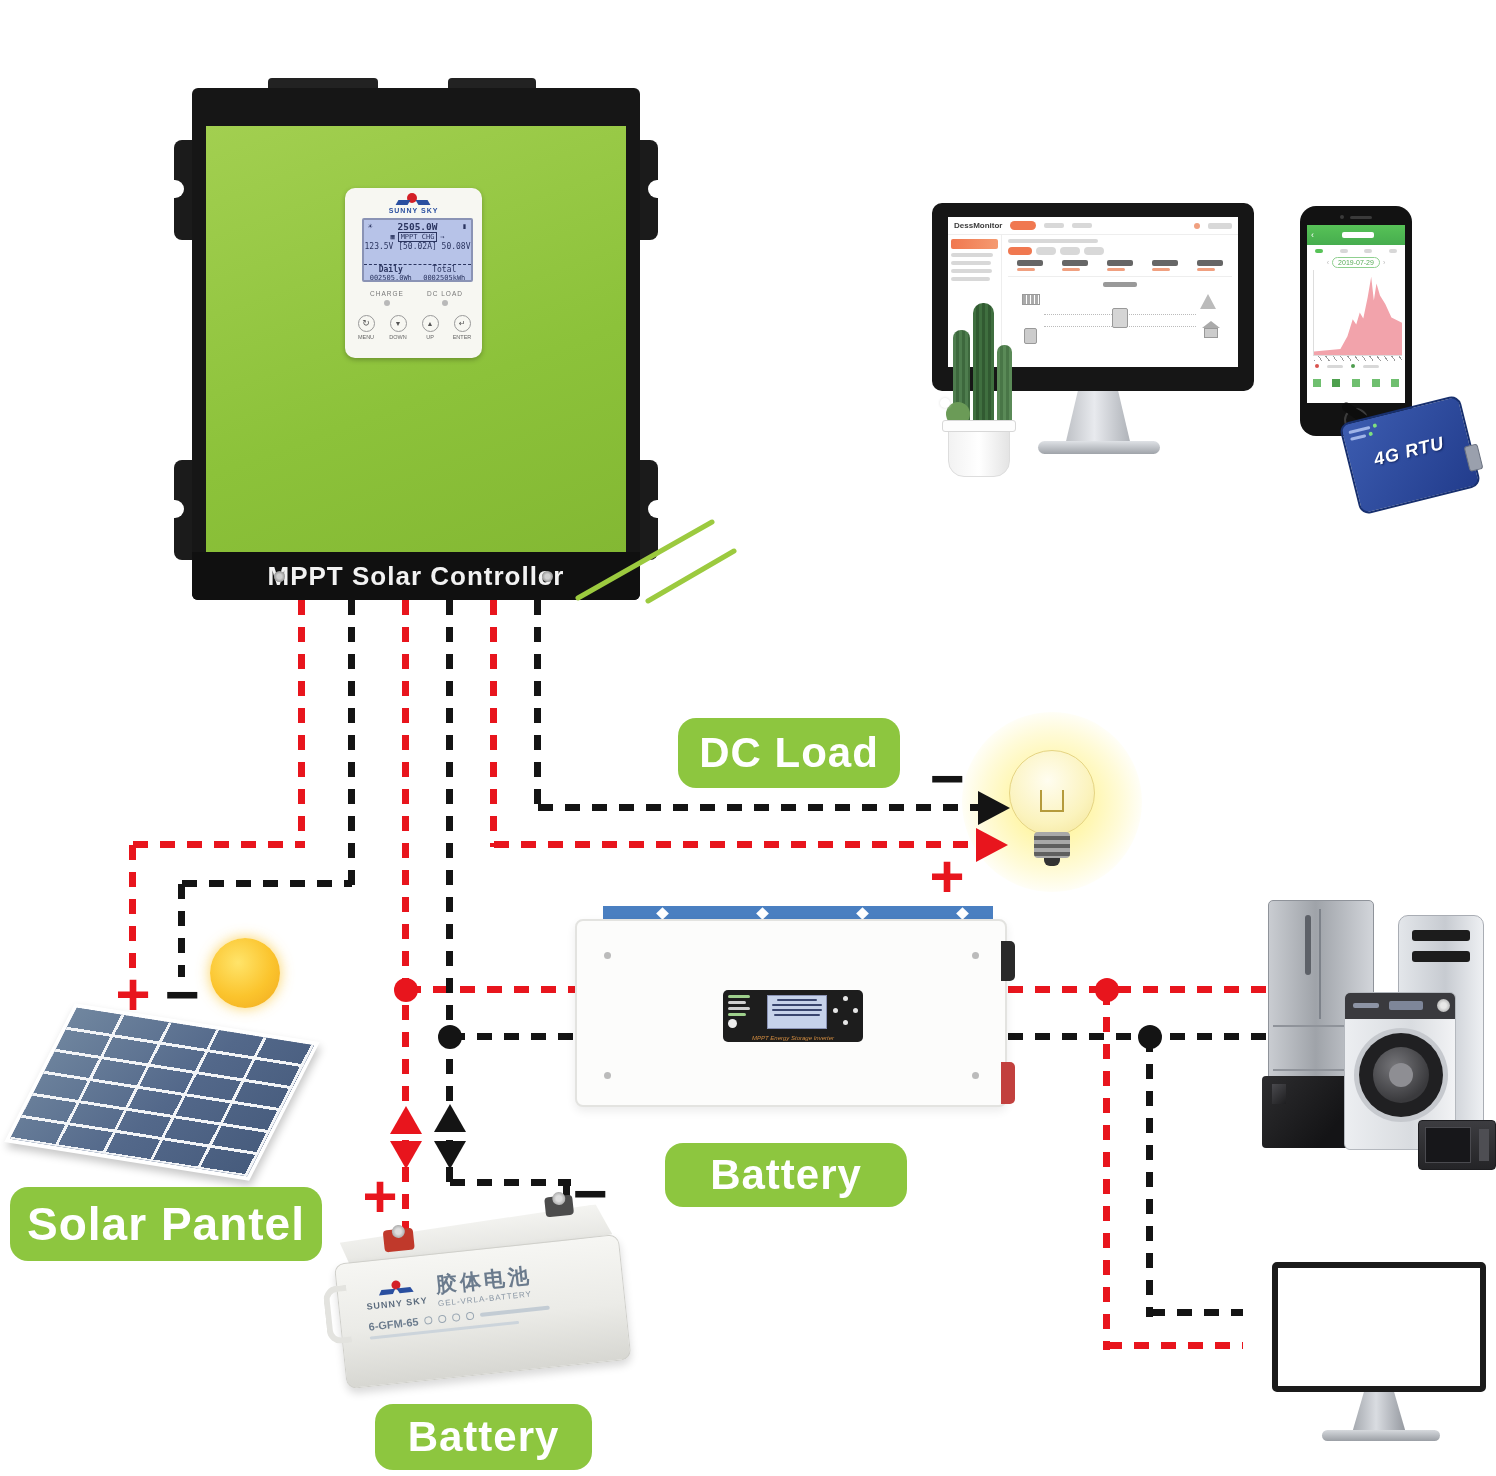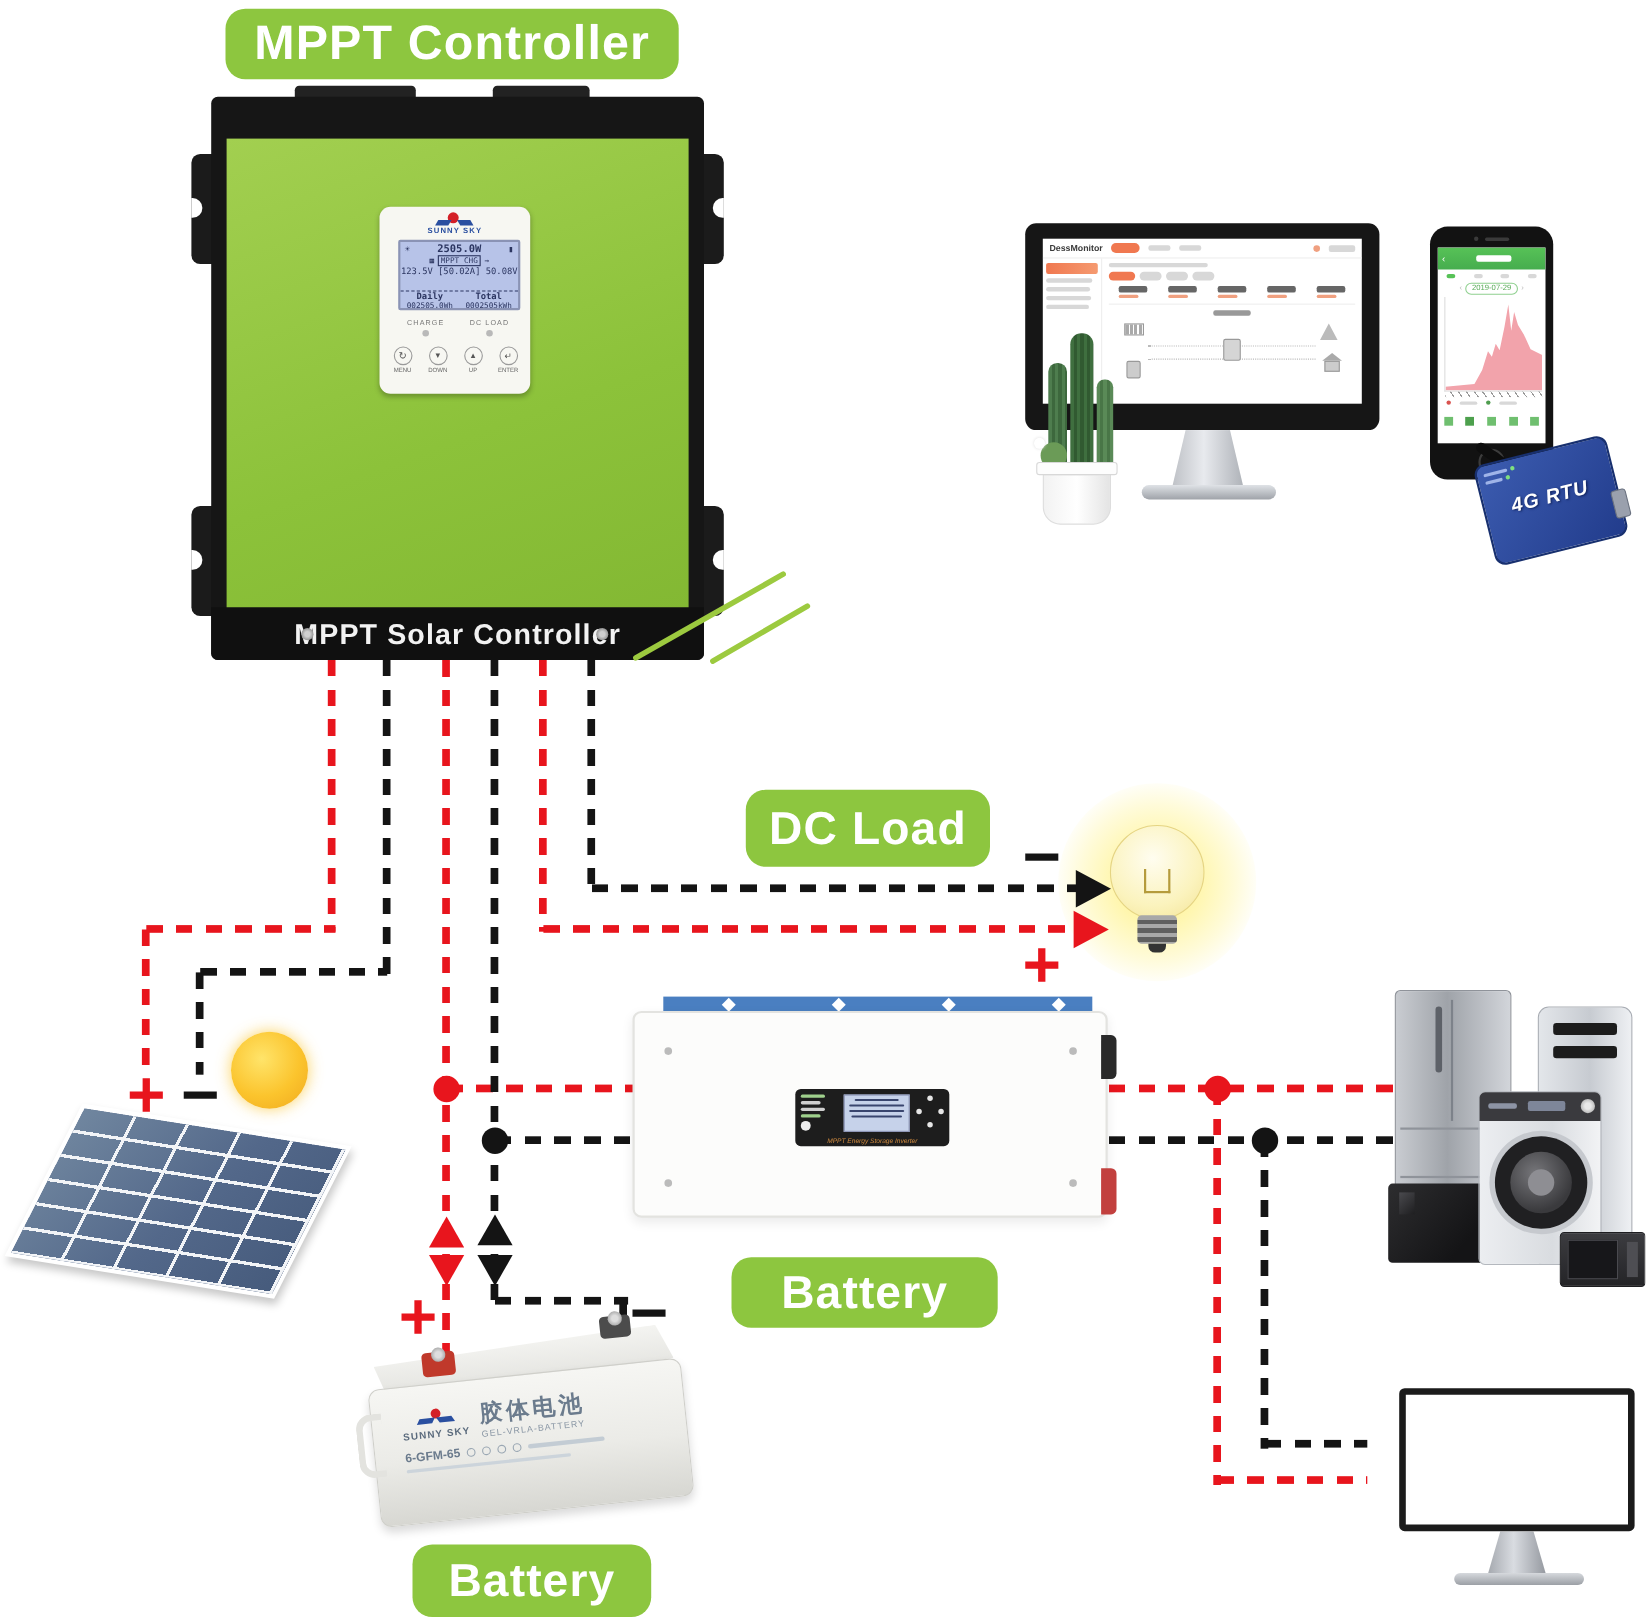--- a/index.html
+++ b/index.html
@@ -139,21 +139,21 @@
       <span style="font-size:8px;">▮</span>
     </div>
     <div style="display:flex;justify-content:center;align-items:center;gap:3px;">
       <span style="font-size:7px;">▦</span>
       <span style="font-size:7px;border:1px solid #2b3560;padding:0 2px;">MPPT CHG</span>
       <span style="font-size:7px;">→</span>
     </div>
     <div style="font-size:8px;text-align:center;white-space:nowrap;">123.5V [50.02A] 50.08V</div>
     <div style="display:flex;border-top:1px dashed #2b3560;margin-top:13px;align-items:center;">
       <span style="flex:1;font-size:8px;font-weight:bold;text-align:center;">Daily</span>
-      <span style="flex:1;font-size:8px;font-weight:bold;text-align:center;">Total</span>
+      <span style="flex:1;font-size:8px;font-weight:normal;text-align:center;">Total</span>
     </div>
     <div style="display:flex;">
       <span style="flex:1;font-size:7px;text-align:center;">002505.0Wh</span>
       <span style="flex:1;font-size:7px;text-align:center;">0002505kWh</span>
     </div>
   </div>
 
   <div class="abs" style="left:362px;top:290px;width:50px;text-align:center;font-size:6.5px;color:#777;letter-spacing:1px;z-index:13;">CHARGE</div>
   <div class="abs" style="left:420px;top:290px;width:50px;text-align:center;font-size:6.5px;color:#777;letter-spacing:1px;z-index:13;">DC LOAD</div>
   <div class="led" style="left:384px;top:300px;width:6px;height:6px;background:#b9b9b9;z-index:13;"></div>
@@ -436,26 +436,26 @@
   <div class="abs" style="left:1418px;top:1120px;width:78px;height:50px;background:linear-gradient(180deg,#3c3c40,#242427);border:1px solid #1d1d20;border-radius:4px;z-index:12;">
     <div style="position:absolute;left:6px;top:6px;width:46px;height:36px;background:#17171a;border:1px solid #4a4a4f;"></div>
     <div style="position:absolute;right:6px;top:8px;width:10px;height:32px;background:#4e4e53;"></div>
   </div>
 
   <div class="abs" style="left:1272px;top:1262px;width:214px;height:130px;background:#fff;border:6px solid #1b1b1b;border-radius:5px;z-index:9;"></div>
   <div class="abs" style="left:1350px;top:1392px;width:58px;height:40px;background:linear-gradient(90deg,#9fa3a9,#d9dce1 45%,#8f939a);
               clip-path:polygon(24% 0, 76% 0, 96% 100%, 4% 100%);z-index:8;"></div>
   <div class="abs" style="left:1322px;top:1430px;width:118px;height:11px;background:linear-gradient(180deg,#d6d9dd,#9b9fa5);border-radius:6px;z-index:8;"></div>
 
-  <div class="badge" style="left:205px;top:8px;width:412px;height:64px;font-size:44px;">
-    <span>MPPT Controller</span>
-  </div>
   <div class="badge" style="left:678px;top:718px;width:222px;height:70px;font-size:42px;">
     <span>DC Load</span>
   </div>
   <div class="badge" style="left:665px;top:1143px;width:242px;height:64px;font-size:42px;">
     <span>Battery</span>
   </div>
+  <div class="badge" style="left:10px;top:1187px;width:312px;height:74px;font-size:46px;">
+    <span>Solar Pantel</span>
+  </div>
   <div class="badge" style="left:375px;top:1404px;width:217px;height:66px;font-size:42px;">
     <span>Battery</span>
   </div>
 
 </div>
 
 </body></html>

